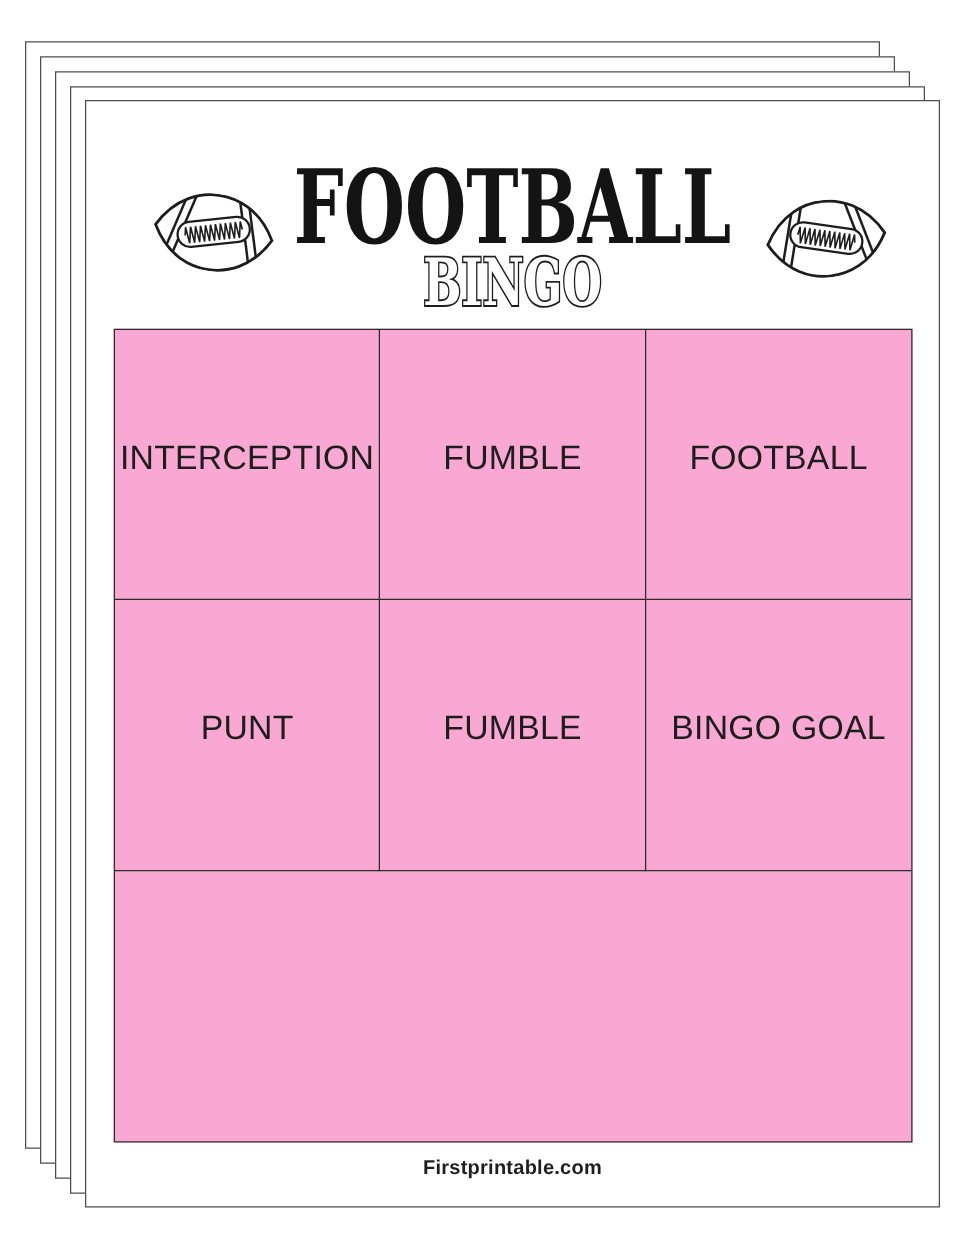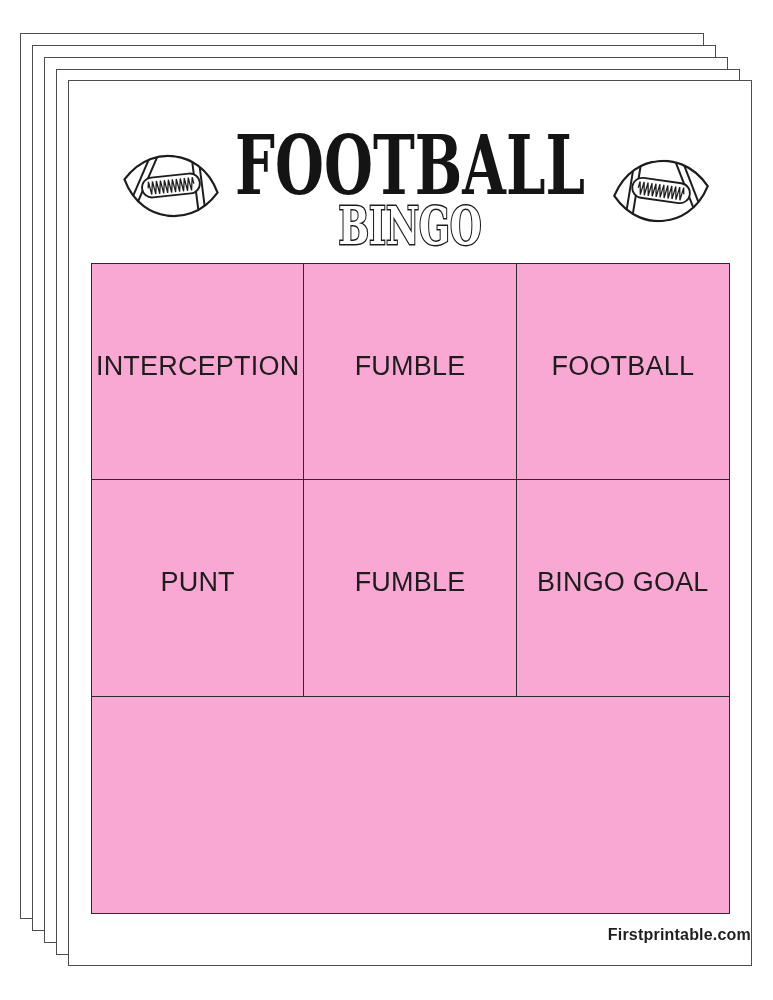--- a/index.html
+++ b/index.html
@@ -97,21 +97,21 @@
     font-family: "Liberation Sans", sans-serif;
   }
   .cell:nth-child(3n) { border-right: none; }
   .cell:nth-child(n+7) { border-bottom: none; }
 
   .footer {
     position: absolute;
     left: 0;
     right: 0;
     top: 845px;
-    text-align: right;
+    text-align: center;
     font-size: 16px;
     font-weight: bold;
     letter-spacing: 0.2px;
     color: #1f1f1f;
   }
 </style>
 </head>
 <body>
 
 <svg width="0" height="0" style="position:absolute" aria-hidden="true">

